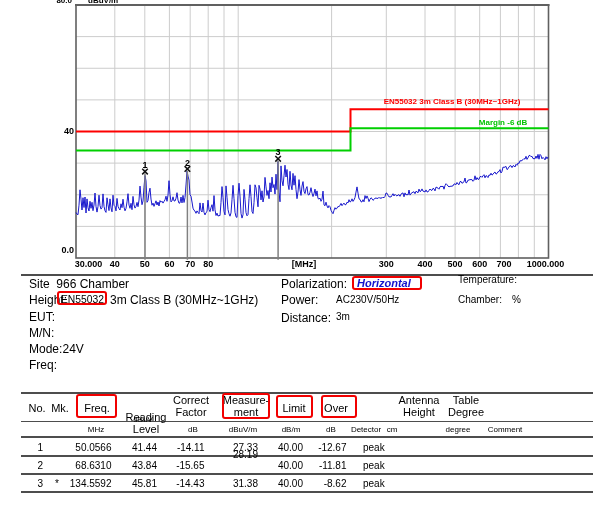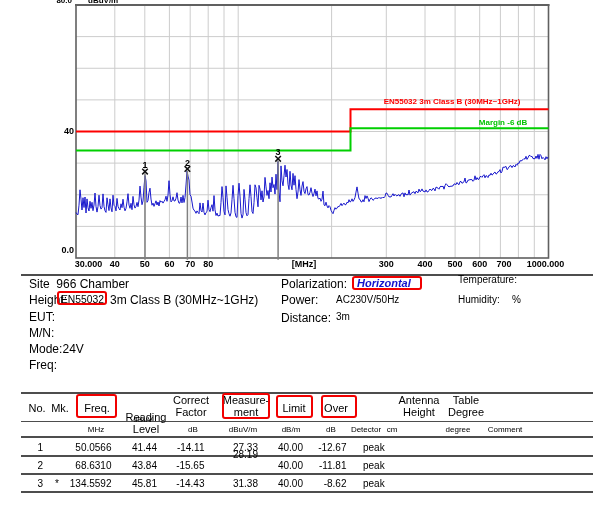--- a/index.html
+++ b/index.html
@@ -90,21 +90,21 @@
 <div class="rbox" style="left:57px;top:290.5px;width:50px;height:14.5px"></div>
 
 <div class="ab lab" style="left:281px;top:277px">Polarization:</div>
 <div class="ab" style="left:357px;top:276.5px;font-size:11px;font-weight:bold;font-style:italic;color:#1111cc">Horizontal</div>
 <div class="rbox" style="left:351.5px;top:275.5px;width:70px;height:14px"></div>
 <div class="ab lab" style="left:281px;top:293px">Power:</div>
 <div class="ab sm" style="left:336px;top:294px">AC230V/50Hz</div>
 <div class="ab lab" style="left:281px;top:311px">Distance:</div>
 <div class="ab sm" style="left:336px;top:311px">3m</div>
 <div class="ab sm" style="left:458px;top:274px">Temperature:</div>
-<div class="ab sm" style="left:458px;top:294px">Humidity:</div>
+<div class="ab sm" style="left:458px;top:294px">Chamber:</div>
 <div class="ab sm" style="left:512px;top:294px">%</div>
 
 <div class="hr" style="left:20.5px;top:392.2px;width:572px"></div>
 <div class="hr" style="left:20.5px;top:420.5px;width:572px"></div>
 <div class="hr" style="left:20.5px;top:436.2px;width:572px"></div>
 <div class="hr" style="left:20.5px;top:455.2px;width:572px"></div>
 <div class="hr" style="left:20.5px;top:473.2px;width:572px"></div>
 <div class="hr" style="left:20.5px;top:491.2px;width:572px"></div>
 
 <div class="ab hc" style="left:37px;top:402px">No.</div>

